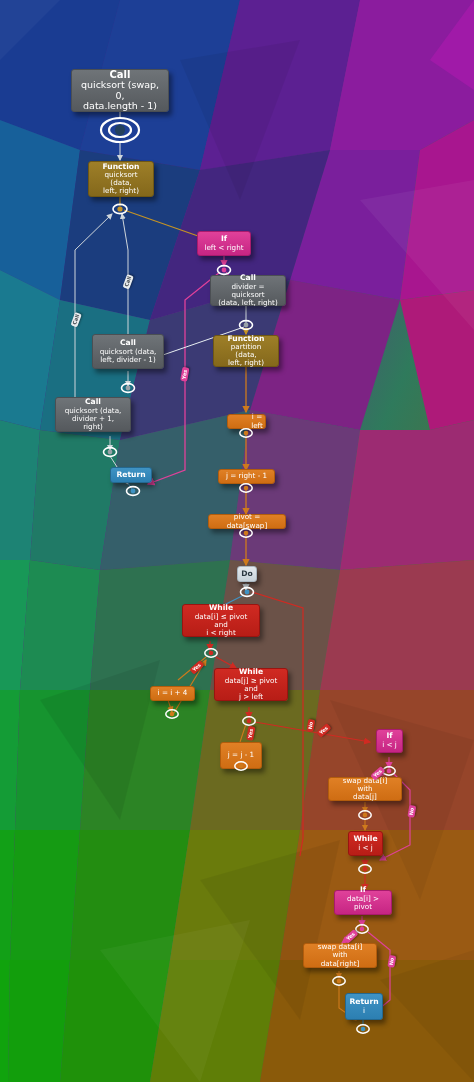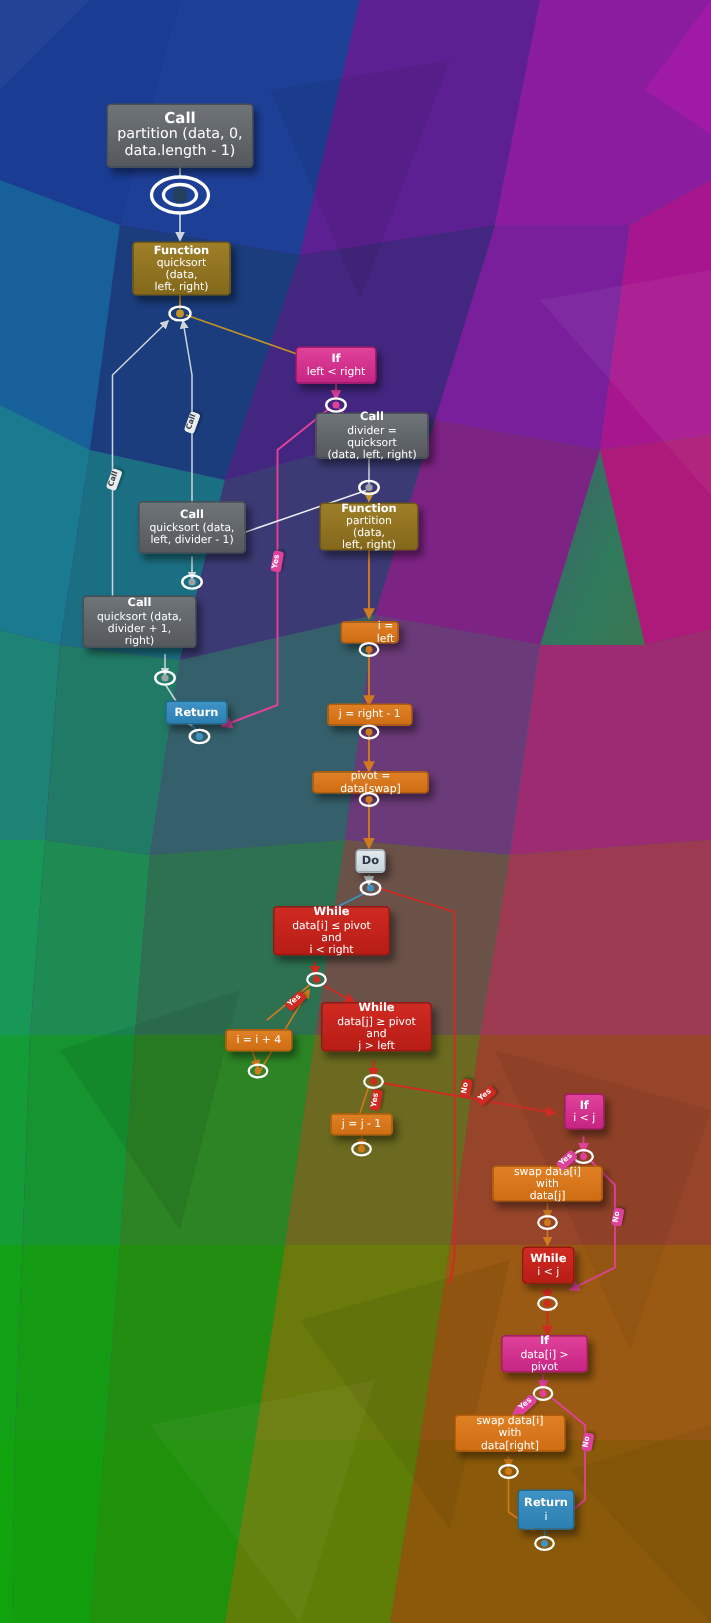--- a/index.html
+++ b/index.html
@@ -25,21 +25,21 @@
     font-size:7.2px;
     z-index:20;
     display:flex;flex-direction:column;justify-content:center;align-items:center;
   }
   .node .ttl{font-weight:bold;font-size:7.6px;display:block;}
   .node .sub{display:block;font-size:7.2px;}
 
   
   .n-call   {background:linear-gradient(180deg,#6f7478 0%,#55595d 100%);border:1px solid #4b4f53;}
   .n-func   {background:linear-gradient(180deg,#9e7f28 0%,#84681b 100%);border:1px solid #6f5714;}
-  .n-if     {background:linear-gradient(180deg,#e0419a 0%,#c62583 100%);border:1px solid #a81b6d;}
+  .n-if     {background:linear-gradient(180deg,#e0419a 0%,#c62583 100%);border:1px solid #a81b6d;justify-content:flex-end;}
   .n-assign {background:linear-gradient(180deg,#e08025 0%,#cf6d13 100%);border:1px solid #b25c0c;}
   .n-while  {background:linear-gradient(180deg,#d02a22 0%,#b71d16 100%);border:1px solid #9a1410;}
   .n-do     {background:linear-gradient(180deg,#e3e9ee 0%,#c7d2da 100%);border:1px solid #a9b6c0;color:#2a3740;}
   .n-return {background:linear-gradient(180deg,#3f93c4 0%,#2c7fb2 100%);border:1px solid #24688f;align-items:center;}
 
   .bigcall{font-size:9.5px;}
   .bigcall .ttl{font-size:10px;}
   .bigcall .sub{font-size:9.5px;}
 
   
@@ -296,21 +296,21 @@
 
     <ellipse cx="339" cy="981" rx="6.2" ry="4.2" fill="none" stroke="#ffffff" stroke-width="1.5"></ellipse>
     <ellipse cx="339" cy="981" rx="2.3" ry="2.3" fill="#cf7a1c"></ellipse>
 
     <ellipse cx="363" cy="1029" rx="6.2" ry="4.2" fill="none" stroke="#ffffff" stroke-width="1.5"></ellipse>
     <ellipse cx="363" cy="1029" rx="2.3" ry="2.3" fill="#3f93c4"></ellipse>
   </svg>
 
   <div class="node n-call bigcall" style="left:71px;top:69px;width:98px;height:43px;">
     <span class="ttl">Call</span>
-    <span class="sub">partition (data, 0,</span>
+    <span class="sub">quicksort (swap, 0,</span>
     <span class="sub">data.length - 1)</span>
   </div>
 
   <div class="node n-func" style="left:88px;top:161px;width:66px;height:36px;">
     <span class="ttl">Function</span>
     <span class="sub">quicksort (data,</span>
     <span class="sub">left, right)</span>
   </div>
 
   <div class="node n-if" style="left:197px;top:231px;width:54px;height:25px;">
@@ -371,21 +371,21 @@
   <div class="node n-assign" style="left:150px;top:686px;width:45px;height:15px;">
     <span class="sub">i = i + 4</span>
   </div>
 
   <div class="node n-while" style="left:214px;top:668px;width:74px;height:33px;">
     <span class="ttl">While</span>
     <span class="sub">data[j] ≥ pivot and</span>
     <span class="sub">j &gt; left</span>
   </div>
 
-  <div class="node n-assign" style="left:220px;top:742px;width:42px;height:15px;">
+  <div class="node n-assign" style="left:220px;top:742px;width:42px;height:27px;">
     <span class="sub">j = j - 1</span>
   </div>
 
   <div class="node n-if" style="left:376px;top:729px;width:27px;height:24px;">
     <span class="ttl">If</span>
     <span class="sub">i &lt; j</span>
   </div>
 
   <div class="node n-assign" style="left:328px;top:777px;width:74px;height:24px;">
     <span class="sub">swap data[i] with</span>

